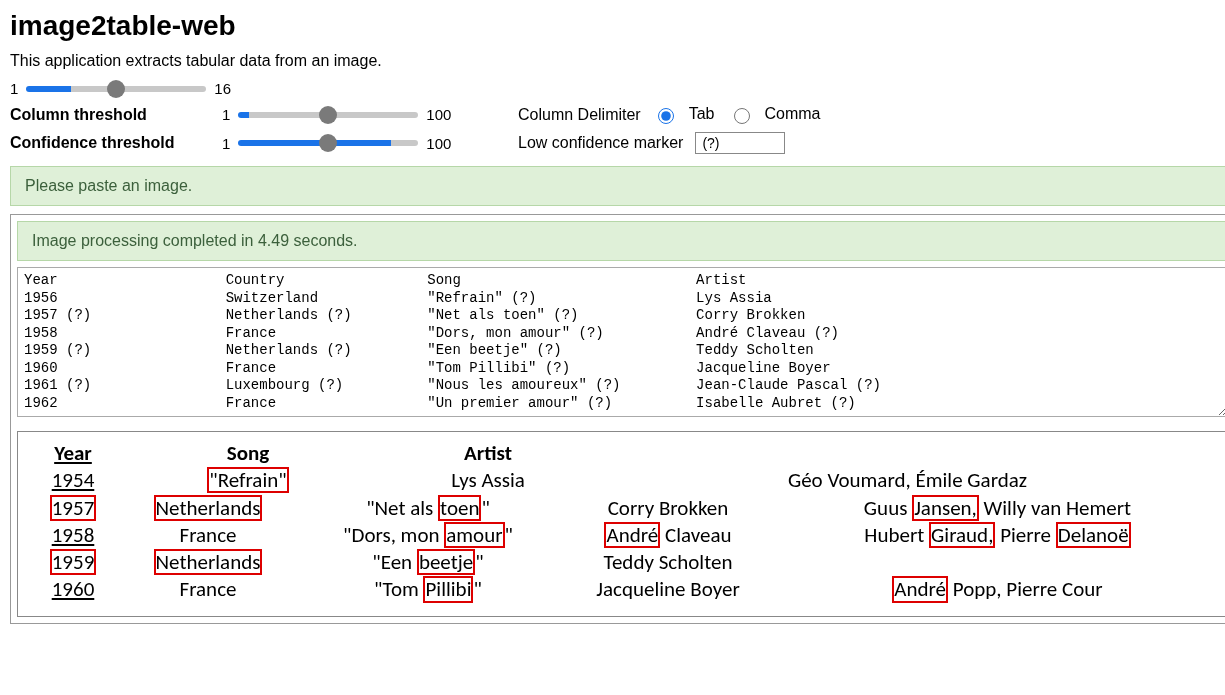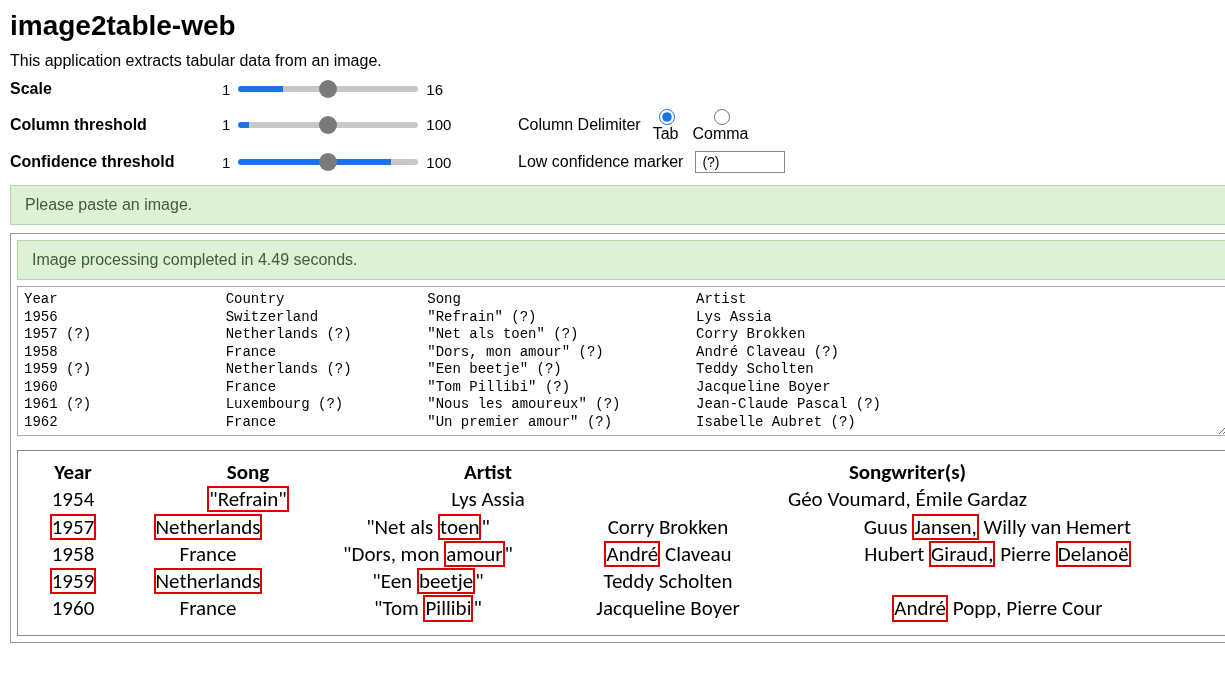--- a/index.html
+++ b/index.html
@@ -32,21 +32,21 @@
     cursor: pointer;
   }
   input[type=range]::-moz-range-thumb {
     width: 18px; height: 18px;
     background: #7a7a7a;
     border: none; border-radius: 50%;
     cursor: pointer;
   }
   .inline-label { font-weight: normal; margin-left: 24px; }
   .radio-group { display: flex; align-items: center; gap: 14px; }
-  .radio-opt { display: inline-flex; align-items: center; gap: 0; flex-direction: column; }
+  .radio-opt { display: inline-flex; align-items: flex-start; gap: 12px; }
   input[type=radio] { accent-color: #1a73e8; width:16px; height:16px; }
   input[type=text] {
     border: 1px solid #888; padding: 2px 6px; font-size: 14px; width: 90px; height: 22px;
   }
   .banner {
     background: #dff0d8;
     border: 1px solid #b6d7a8;
     color: #3c603c;
     padding: 10px 14px;
     margin: 8px 0;
@@ -74,37 +74,36 @@
   .img-preview {
     border: 1px solid #888;
     margin-top: 10px;
     padding: 8px 10px 12px 10px;
     font-family: Calibri, Arial, sans-serif;
     font-size: 21px;
     line-height: 1.3;
   }
   .img-row { display: flex; text-align: center; }
   .img-row.header { font-weight: bold; }
-  .c-year   { width: 90px; }
+  .c-year   { width: 90px; text-decoration: underline; }
   .c-country{ width: 180px; }
   .c-song   { width: 260px; }
   .c-artist { width: 220px; }
   .c-sw     { flex: 1; }
   .mark { border: 2px solid #d00; padding: 0 0px; display: inline-block; line-height: 1.05; }
 </style>
 </head>
 <body>
 
 <h1>image2table-web</h1>
 <p class="desc">This application extracts tabular data from an image.</p>
 
 <div class="controls">
 
   <div class="ctrl-row">
-    <span class="ctrl-label">Scale</span>
     <span class="slider-group">
       <span class="slider-min">1</span>
       <input type="range" style="--p: 25%;" value="50">
       <span class="slider-max">16</span>
     </span>
   </div>
 
   <div class="ctrl-row">
     <span class="ctrl-label">Column threshold</span>
     <span class="slider-group">
@@ -149,21 +148,20 @@
 1959 (?)                Netherlands (?)         "Een beetje" (?)                Teddy Scholten
 1960                    France                  "Tom Pillibi" (?)               Jacqueline Boyer
 1961 (?)                Luxembourg (?)          "Nous les amoureux" (?)         Jean-Claude Pascal (?)
 1962                    France                  "Un premier amour" (?)          Isabelle Aubret (?)</textarea>
 
   <div class="img-preview">
     <div class="img-row header">
       <div class="c-year">Year</div>
       <div class="c-song">Song</div>
       <div class="c-artist">Artist</div>
-      <div class="c-sw">Songwriter(s)</div>
     </div>
     <div id="preview-rows">
         <div class="img-row">
           <div class="c-year">1954</div>
           <div class="c-song"><span class="mark">"Refrain"</span></div>
           <div class="c-artist">Lys Assia</div>
           <div class="c-sw">Géo Voumard, Émile Gardaz</div>
         </div>
         <div class="img-row">
           <div class="c-year"><span class="mark">1957</span></div>

